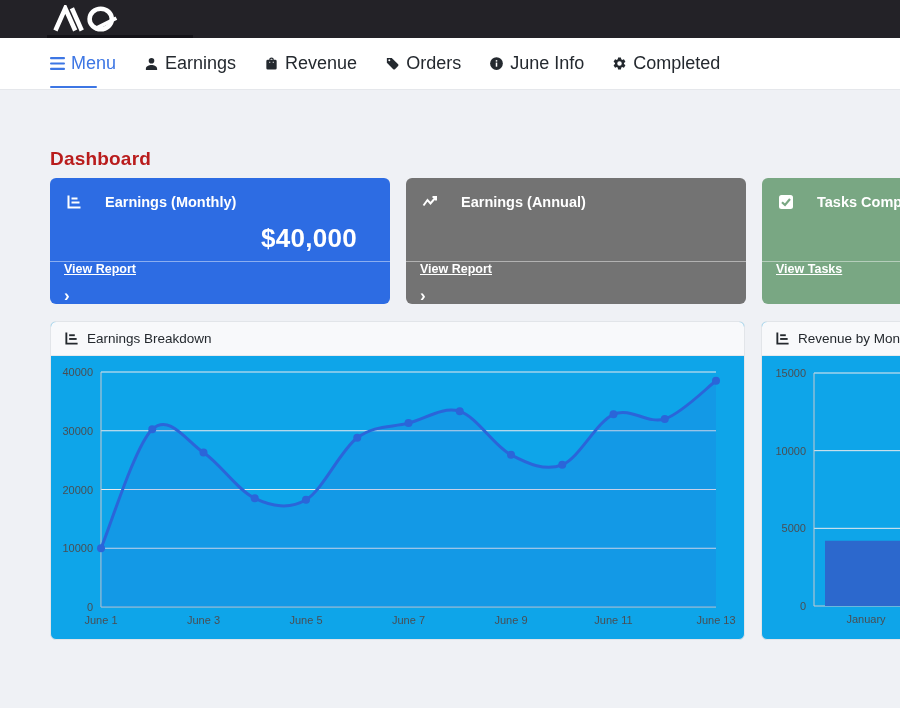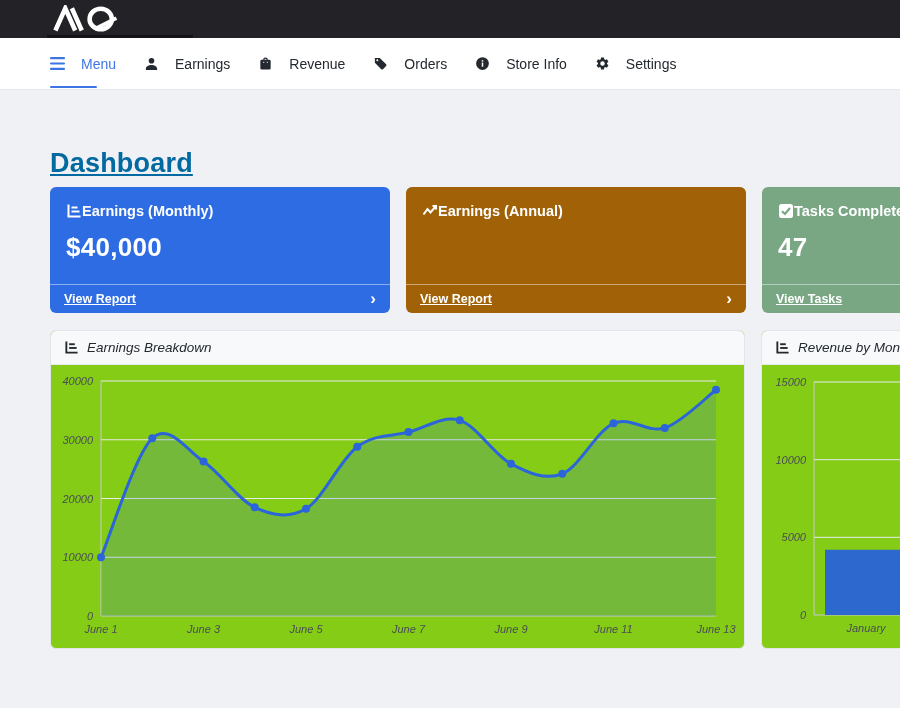--- a/index.html
+++ b/index.html
@@ -5,44 +5,44 @@
   * { margin:0; padding:0; box-sizing:border-box; }
   html,body { width:900px; height:708px; overflow:hidden; }
   body { background:#eff1f5; font-family:"Liberation Sans",sans-serif; color:#24292f; }
 
   
   .topbar { position:relative; height:38px; background:#232227; display:flex; align-items:center; padding-left:46px; }
   .logo-shadow { position:absolute; left:47px; top:35px; width:146px; height:3px; background:#141318; }
 
   
   .navbar { position:relative; height:52px; background:#ffffff; border-bottom:1px solid #e5e7eb; display:flex; align-items:center; padding-left:50px; gap:28px; }
-  .nav-item { display:flex; align-items:center; gap:16px; font-size:14px; color:#24292f; cursor:pointer; white-space:nowrap; }
+  .nav-item { display:flex; align-items:center; gap:6px; font-size:18px; color:#24292f; cursor:pointer; white-space:nowrap; }
   .nav-item svg { display:block; }
   .nav-item.active { color:#3d76e4; }
   .nav-underline { position:absolute; left:50px; bottom:1px; width:47px; height:2px; background:#3d76e4; border-radius:1px; }
 
   .main { padding-left:50px; }
-  .page-title { margin-top:58px; font-size:27px; font-weight:700; color:#0369a1; letter-spacing:.2px;text-decoration:underline; }
+  .page-title { margin-top:58px; font-size:19px; font-weight:700; color:#b91c1c; letter-spacing:.2px; }
 
   
   .cards-row { display:flex; gap:16px; margin-top:8px; }
   .stat-card { position:relative; width:340px; height:126px; border-radius:6px; color:#fff; flex-shrink:0; }
   .card-blue { background:#2d6ce3; }
-  .card-yellow { background:#a16207; }
+  .card-yellow { background:#737373; }
   .card-green { background:#79a783; }
-  .stat-head { display:flex; align-items:center; gap:0; padding:16px 16px 0; font-size:14.5px; font-weight:700; }
+  .stat-head { display:flex; align-items:center; gap:23px; padding:16px 16px 0; font-size:14.5px; font-weight:700; }
   .stat-head svg { display:block; }
-  .stat-value { padding:13px 16px 0; font-size:26px; font-weight:700; letter-spacing:.3px; }
-  .stat-footer { position:absolute; left:0; right:0; bottom:0; height:29px; border-top:1px solid rgba(255,255,255,.45); display:flex; align-items:center; justify-content:space-between; padding:0 14px; }
+  .stat-value { padding:13px 33px 0; font-size:26px; font-weight:700; letter-spacing:.3px;text-align:right; }
+  .stat-footer { position:absolute; left:0; right:0; bottom:0; height:43px; border-top:1px solid rgba(255,255,255,.45); display:flex; align-items:flex-start; justify-content:space-between; padding:0 14px;flex-direction:column; }
   .stat-link { color:#fff; font-size:12.5px; font-weight:700; text-decoration:underline; cursor:pointer; }
   .stat-chevron { font-size:17px; line-height:1; margin-top:-2px; font-weight:700; }
 
   
   .charts-row { display:flex; gap:16px; margin-top:17px; }
-  .chart-card { background:#84cc16; border:1px solid #e2e5e9; border-radius:6px; overflow:hidden; flex-shrink:0;font-style:italic; }
+  .chart-card { background:#0ea5e9; border:1px solid #e2e5e9; border-radius:6px; overflow:hidden; flex-shrink:0; }
   .chart-card.left { width:695px; height:319px; }
   .chart-card.right { width:340px; height:319px; }
   .chart-head { height:34px; background:#f8f9fb; border-bottom:1px solid #e7e9ec; display:flex; align-items:center; gap:8px; padding:0 13px; font-size:13.5px; color:#24292e; }
   .chart-head svg { display:block; }
   .chart-body { height:283px; }
   .chart-body svg { display:block; width:100%; height:100%; }
   svg text.tick { font-family:"Liberation Sans",sans-serif; font-size:11px; fill:#4a4e53; }
 </style>
 </head>
 <body>
@@ -84,27 +84,27 @@
         <circle cx="4.6" cy="4.6" r="1.05" fill="#fff"></circle>
       </svg>
     <span>Orders</span>
   </div>
   <div class="nav-item">
     <svg width="15" height="15" viewBox="0 0 16 16" fill="currentColor">
         <circle cx="8" cy="8" r="6.8"></circle>
         <rect x="7.2" y="7" width="1.6" height="4.4" fill="#fff"></rect>
         <rect x="7.2" y="4.4" width="1.6" height="1.6" fill="#fff"></rect>
       </svg>
-    <span>Store Info</span>
+    <span>June Info</span>
   </div>
   <div class="nav-item">
     <svg width="15" height="15" viewBox="0 0 24 24" fill="currentColor">
         <path d="M19.14 12.94c.04-.3.06-.61.06-.94 0-.32-.02-.64-.07-.94l2.03-1.58a.49.49 0 0 0 .12-.61l-1.92-3.32a.49.49 0 0 0-.59-.22l-2.39.96c-.5-.38-1.03-.7-1.62-.94l-.36-2.54a.48.48 0 0 0-.48-.41h-3.84c-.24 0-.43.17-.47.41l-.36 2.54c-.59.24-1.13.57-1.62.94l-2.39-.96a.49.49 0 0 0-.59.22L2.74 8.87c-.12.21-.08.47.12.61l2.03 1.58c-.05.3-.09.63-.09.94s.02.64.07.94l-2.03 1.58a.49.49 0 0 0-.12.61l1.92 3.32c.12.22.37.29.59.22l2.39-.96c.5.38 1.03.7 1.62.94l.36 2.54c.05.24.24.41.48.41h3.84c.24 0 .44-.17.47-.41l.36-2.54c.59-.24 1.13-.56 1.62-.94l2.39.96c.22.08.47 0 .59-.22l1.92-3.32a.49.49 0 0 0-.12-.61l-2.01-1.58zM12 15.6a3.6 3.6 0 1 1 0-7.2 3.6 3.6 0 0 1 0 7.2z"></path>
       </svg>
-    <span>Settings</span>
+    <span>Completed</span>
   </div>
   <div class="nav-underline"></div>
 </nav>
 
 <main class="main">
   <h1 class="page-title">Dashboard</h1>
 
   <div class="cards-row">
 
     <div class="stat-card card-blue">

